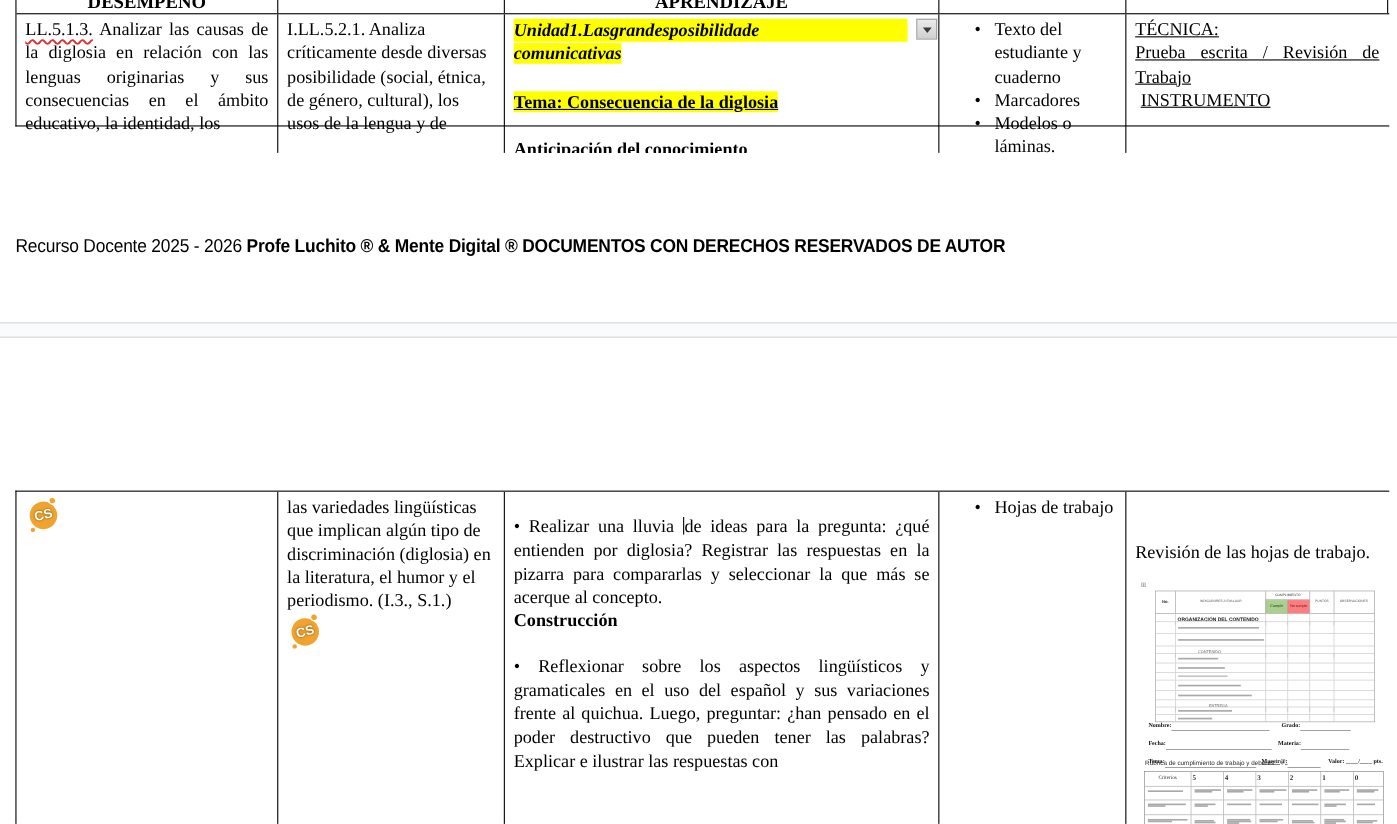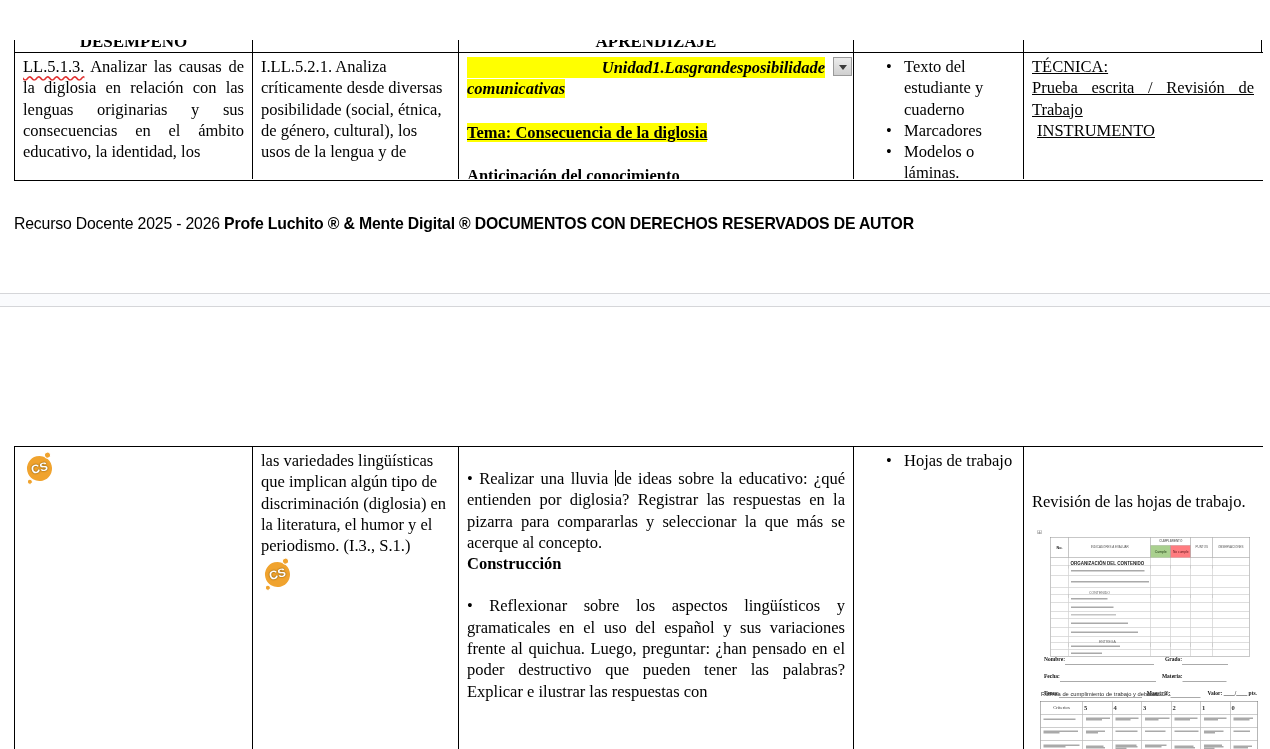--- a/index.html
+++ b/index.html
@@ -1,34 +1,34 @@
 <!DOCTYPE html>
 <html><head>
 <meta charset="utf-8">
 <style>
   html,body { margin:0; padding:0; }
   body { width:1270px; height:749px; background:#fff; font-family:"Liberation Serif","DejaVu Serif",serif; color:#000; }
   .page { position:relative; width:1270px; height:749px; overflow:hidden; background:#fff; }
 
   
   .doc-table { position:absolute; left:14px; width:1249px; border-left:1.5px solid #000; box-sizing:border-box; }
-  #table1 { top:0; height:141px; border-bottom:1.5px solid #000;margin-top:40px; }
+  #table1 { top:0; height:115px; border-bottom:1.5px solid #000; }
   #table2 { top:446px; height:303px; border-top:1.5px solid #000; overflow:hidden; }
   .trow { display:grid; grid-template-columns:238px 206px 395px 170px 238px; box-sizing:border-box; }
   .hrow { height:13px; border-bottom:1.5px solid #000; overflow:hidden; }
   .brow1 { height:126px; }
   .brow2 { height:302px; }
   .cell { box-sizing:border-box; border-right:1.5px solid #000; padding:3px 8px; font-size:16.5px; line-height:21.3px; overflow:hidden; position:relative; }
   .hcell { box-sizing:border-box; border-right:1.5px solid #000; text-align:center; font-weight:bold; font-size:17px; overflow:hidden; }
   .hcell span { display:block; margin-top:-8px; }
   .just { text-align:justify; }
   .spell { text-decoration:underline wavy #e03131; text-decoration-skip-ink:none; text-underline-offset:3px; }
 
   
-  .uline { display:flex; justify-content:flex-end; background:#FFFF00; margin-right:20px; font-weight:bold; font-style:italic; cursor:default; }
+  .uline { display:flex; justify-content:flex-start; background:#FFFF00; margin-right:20px; font-weight:bold; font-style:italic; cursor:default; }
   .hl { background:#FFFF00; }
   .b { font-weight:bold; }
   .mt-blank { margin-top:22px;text-decoration:underline; }
 
   
   .combo { position:absolute; top:4px; right:1px; width:17px; height:17px; background:linear-gradient(#ececec,#cfcfcf); border:1px solid #9a9a9a; display:flex; align-items:center; justify-content:center; }
   .combo .tri { width:0; height:0; border:4px solid transparent; border-top:5px solid #3a3a3a; margin-top:5px; }
 
   
   .li { display:flex; }
@@ -174,21 +174,21 @@
           </div>
       </div>
       <div class="cell">
         <span>las variedades lingüísticas que implican algún tipo de discriminación (diglosia) en la literatura, el humor y el periodismo. (I.3., S.1.)</span>
         <div class="cs">
             <span>CS</span>
           </div>
       </div>
       <div class="cell" style="padding-top:21px;">
         <div class="just">
-          <span>•  Realizar una lluvia </span><span class="caret"></span><span>de ideas sobre la educativo: ¿qué entienden por diglosia? Registrar las respuestas en la pizarra para compararlas y seleccionar la que más se acerque al concepto.</span>
+          <span>•  Realizar una lluvia </span><span class="caret"></span><span>de ideas para la pregunta: ¿qué entienden por diglosia? Registrar las respuestas en la pizarra para compararlas y seleccionar la que más se acerque al concepto.</span>
         </div>
         <div class="b">Construcción</div>
         <div style="height:21px;"></div>
         <div class="just">•  Reflexionar sobre los aspectos lingüísticos y gramaticales en el uso del español y sus variaciones frente al quichua. Luego, preguntar: ¿han pensado en el poder destructivo que pueden tener las palabras? Explicar e ilustrar las respuestas con</div>
       </div>
       <div class="cell">
         <div class="li">
             <span class="dot">•</span>
             <span class="txt">Hojas de trabajo</span>
           </div>

